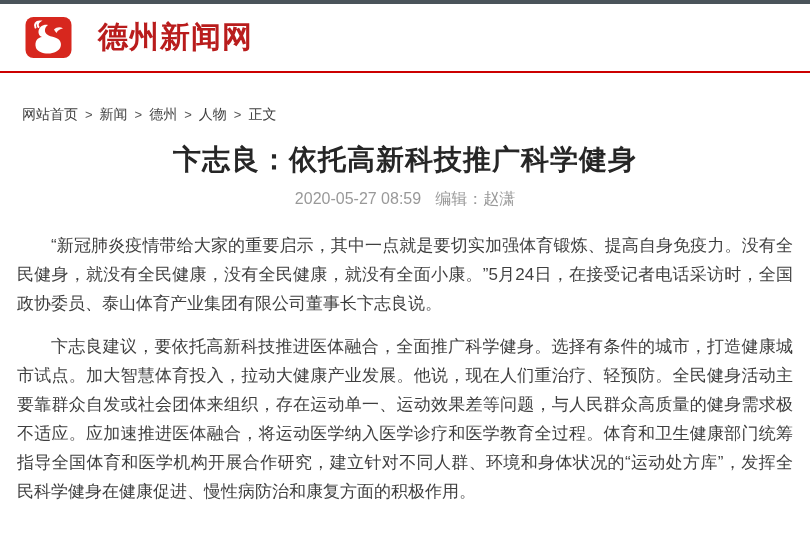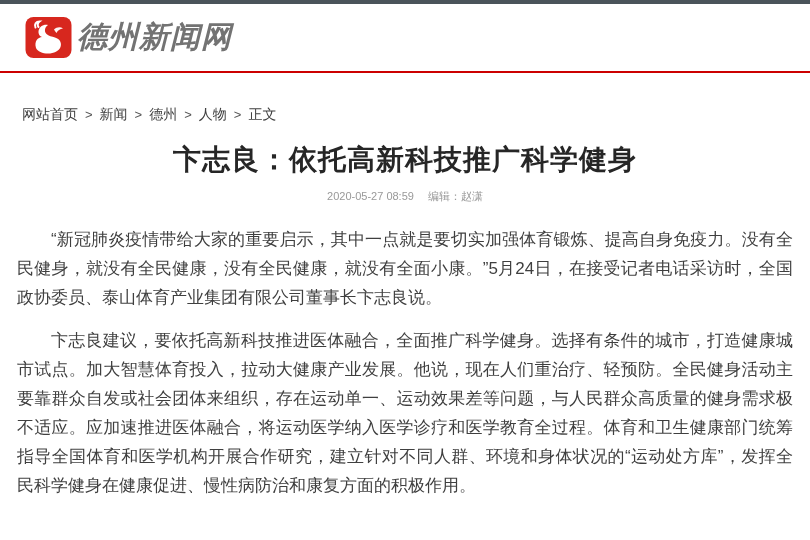--- a/index.html
+++ b/index.html
@@ -19,26 +19,25 @@
     align-items: center;
     padding-left: 25px;
     background: #ffffff;
     border-bottom: 2px solid #cc0000;
   }
   .logo-box {
     width: 47px; height: 43px;
     flex: 0 0 auto;
   }
   .site-name {
-    margin-left: 5px;
+    margin-left: 26px;
     font-size: 30px;
     font-weight: bold;
-    color: #737373;
+    color: #b91c1c;
     letter-spacing: 1px;
-    font-style: italic;
   }
   .content {
     padding: 0 17px;
   }
   .breadcrumb {
     margin-top: 33px;
     padding-left: 5px;
     font-size: 14px;
     color: #404040;
   }
@@ -56,21 +55,21 @@
     margin-top: 17px;
     text-align: center;
     font-size: 28px;
     font-weight: bold;
     color: #262626;
     letter-spacing: 1px;
   }
   .article-meta {
     margin-top: 10px;
     text-align: center;
-    font-size: 11px;
+    font-size: 16px;
     color: #999999;
   }
   .article-meta .editor {
     margin-left: 14px;
   }
   .article-body {
     margin-top: 21px;
   }
   .article-body p {
     font-size: 17px;

